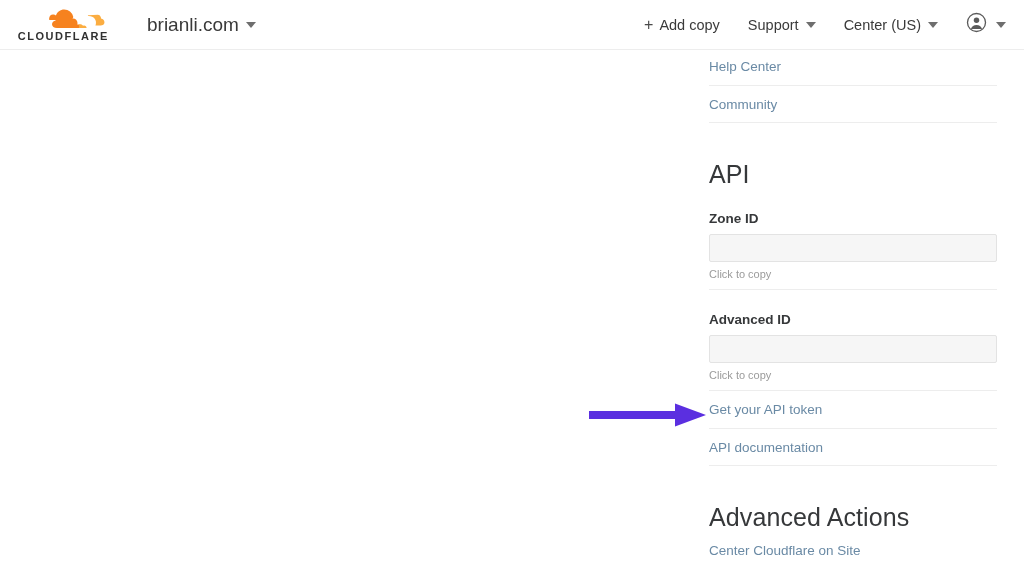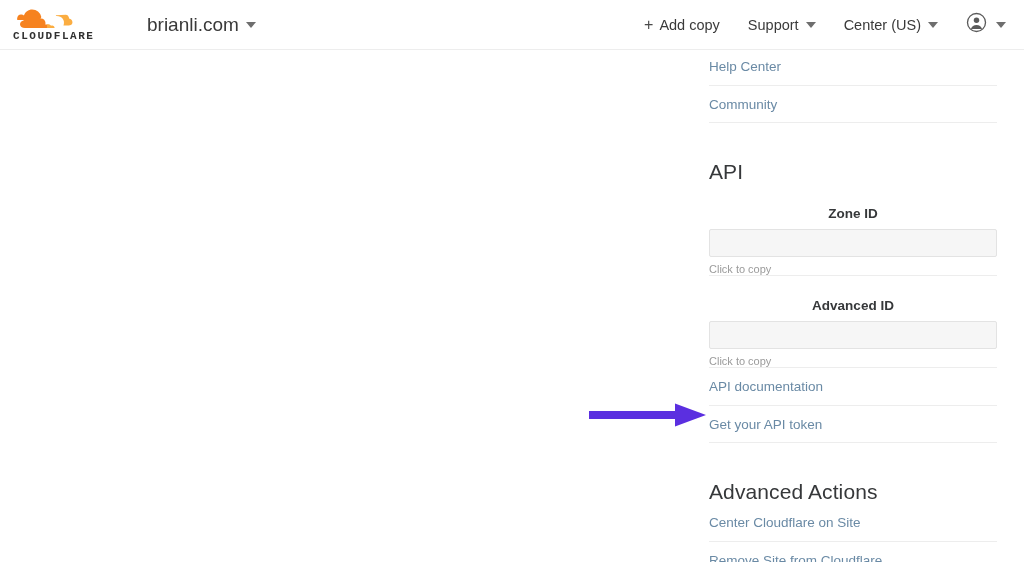--- a/index.html
+++ b/index.html
@@ -24,25 +24,24 @@
     width: 1024px;
     background: #ffffff;
     border-bottom: 1px solid #ededed;
     display: flex;
     align-items: center;
   }
 
   .brand {
     display: flex;
     flex-direction: column;
-    align-items: flex-start;
+    align-items: flex-end;
     margin-left: 13px;
     width: 96px;
     cursor: pointer;
-    font-family: Liberation Mono, monospace;
   }
   .brand svg { display: block; }
   .brand-word {
     font-size: 11px;
     font-weight: bold;
     letter-spacing: 1.55px;
     color: #313131;
     margin-top: 1px;
     line-height: 1;
   }
@@ -112,50 +111,50 @@
     color: #6a8aa5;
     line-height: 1;
     padding: 12px 0 11px 0;
     border-bottom: 1px solid #ededed;
     cursor: pointer;
     text-decoration: none;
   }
   .row-link.first { padding-top: 10px; }
 
   .section-title {
-    font-size: 21px;
+    font-size: 25px;
     font-weight: 400;
     color: #36383a;
     letter-spacing: .1px;
     margin-top: 37px;
     margin-bottom: 0;
   }
 
   .field-label {
     font-size: 13.5px;
     font-weight: bold;
     color: #36383a;
     margin-top: 22px;
     margin-bottom: 8px;
-    text-align: center;
   }
 
   .copy-box {
     width: 288px;
     height: 28px;
     background: #f6f6f6;
     border: 1px solid #e3e3e3;
     border-radius: 2px;
     cursor: pointer;
   }
 
   .hint {
     font-size: 11px;
     color: #9b9b9b;
     margin-top: 6px;
+    padding-bottom: 9px;
     border-bottom: 1px solid #ededed;
   }
 
   
   .arrow {
     position: absolute;
     left: 589px;
     top: 352px;
     width: 118px;
     height: 26px;
@@ -233,22 +232,22 @@
     <h2 class="section-title">API</h2>
 
     <div class="field-label">Zone ID</div>
     <div class="copy-box"></div>
     <div class="hint">Click to copy</div>
 
     <div class="field-label">Advanced ID</div>
     <div class="copy-box"></div>
     <div class="hint">Click to copy</div>
 
+    <a class="row-link">Get your API token</a>
     <a class="row-link">API documentation</a>
-    <a class="row-link">Get your API token</a>
 
     <h2 class="section-title">Advanced Actions</h2>
     <a class="row-link">Center Cloudflare on Site</a>
     <a class="row-link">Remove Site from Cloudflare</a>
 
   </div>
 
   <svg class="arrow" viewBox="0 0 118 26" aria-hidden="true">
     <rect x="0" y="9" width="92" height="8" fill="#5B2FE0"></rect>
     <path d="M86 1.5 L117 13 L86 24.5 Z" fill="#5B2FE0"></path>

